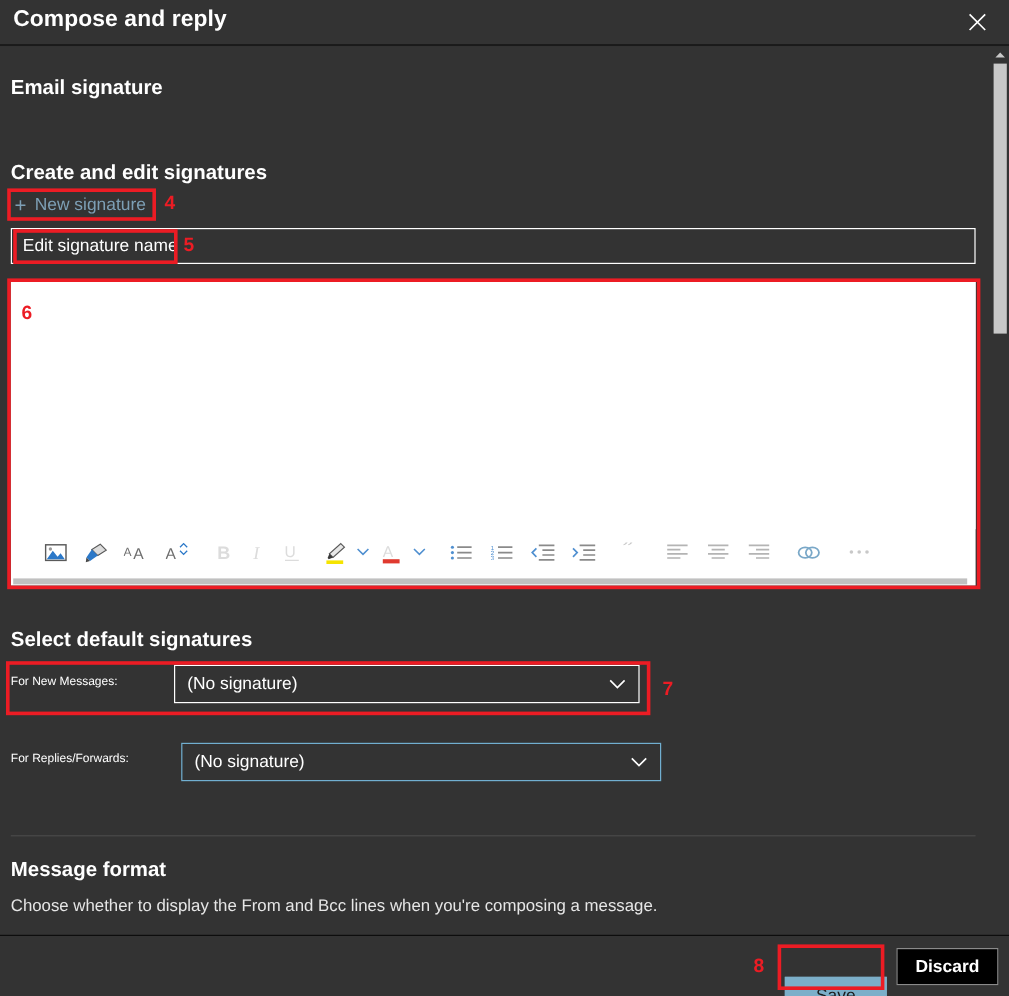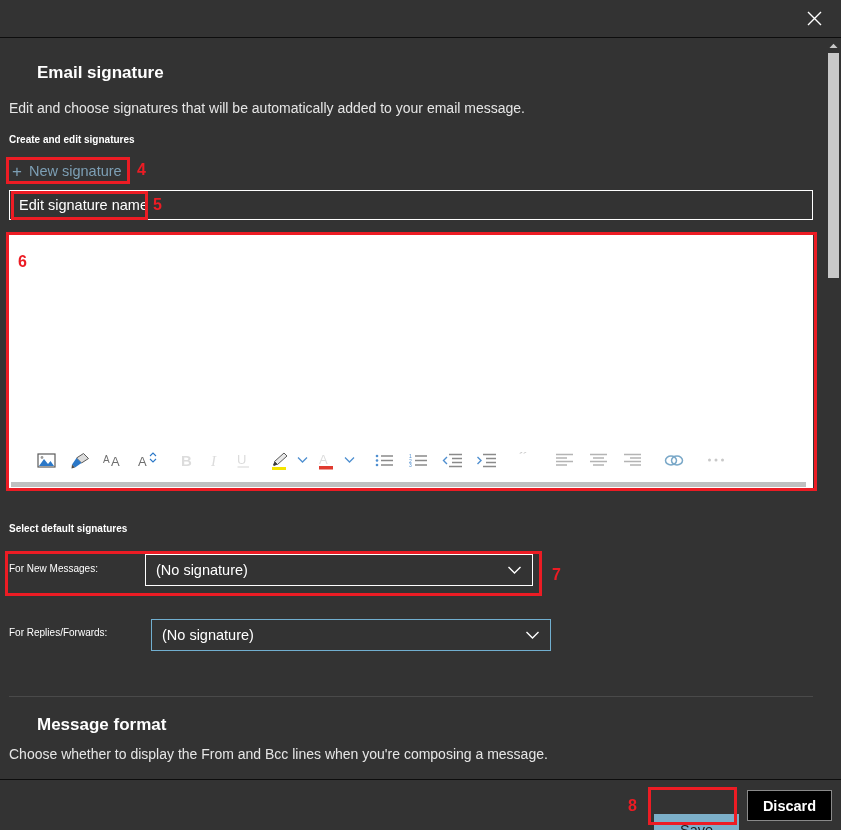--- a/index.html
+++ b/index.html
@@ -57,29 +57,29 @@
   .vscroll-thumb {
     position: absolute; left: 2px; top: 14px;
     width: 11px; height: 225px;
     background: #c8c8c8;
     cursor: pointer;
   }
 
   
   .h-section {
     position: absolute;
-    font-size: 17px; font-weight: bold; color: #ffffff; margin-left: 28px;
+    font-size: 17px; font-weight: bold; color: #ffffff;
   }
   .p-desc {
     position: absolute;
     font-size: 14px; color: #e6e6e6;
   }
   .h-sub {
     position: absolute;
-    font-size: 10px; font-weight: bold; color: #ffffff;
+    font-size: 17px; font-weight: bold; color: #ffffff;
   }
 
   
   .newsig {
     position: absolute; left: 9px; top: 159px;
     height: 24px; display: flex; align-items: center;
     gap: 7px; padding: 0 6px 0 3px;
     cursor: pointer;
   }
   .newsig .plus {
@@ -198,32 +198,32 @@
     z-index: 41;
   }
   .anno-num.in-editor { color: #ec1c24; }
 </style>
 </head>
 <body>
 
 <div class="app">
 
   <div class="titlebar">
+    <div class="titlebar-text">Compose and reply</div>
     <div class="close-btn">
       <svg width="17" height="17" viewBox="0 0 17 17" aria-hidden="true">
         <path d="M2 2 L15 15 M15 2 L2 15" stroke="#ffffff" stroke-width="1.4" fill="none"></path>
       </svg>
     </div>
   </div>
 
   <div class="scrollarea">
 
     <div class="h-section" style="left:9px; top:24px;">Email signature</div>
 
-    <div class="p-desc" style="left:9px; top:61px;">Edit and choose signatures that will be automatically added to your email message.</div>
 
     <div class="h-sub" style="left:9px; top:95px;">Create and edit signatures</div>
 
     <div class="newsig" style="top:120px;">
       <span class="plus">+</span>
       <span class="lbl">New signature</span>
     </div>
 
     <input class="nameinput" style="top: 151px;" type="text" value="Edit signature name">
 

